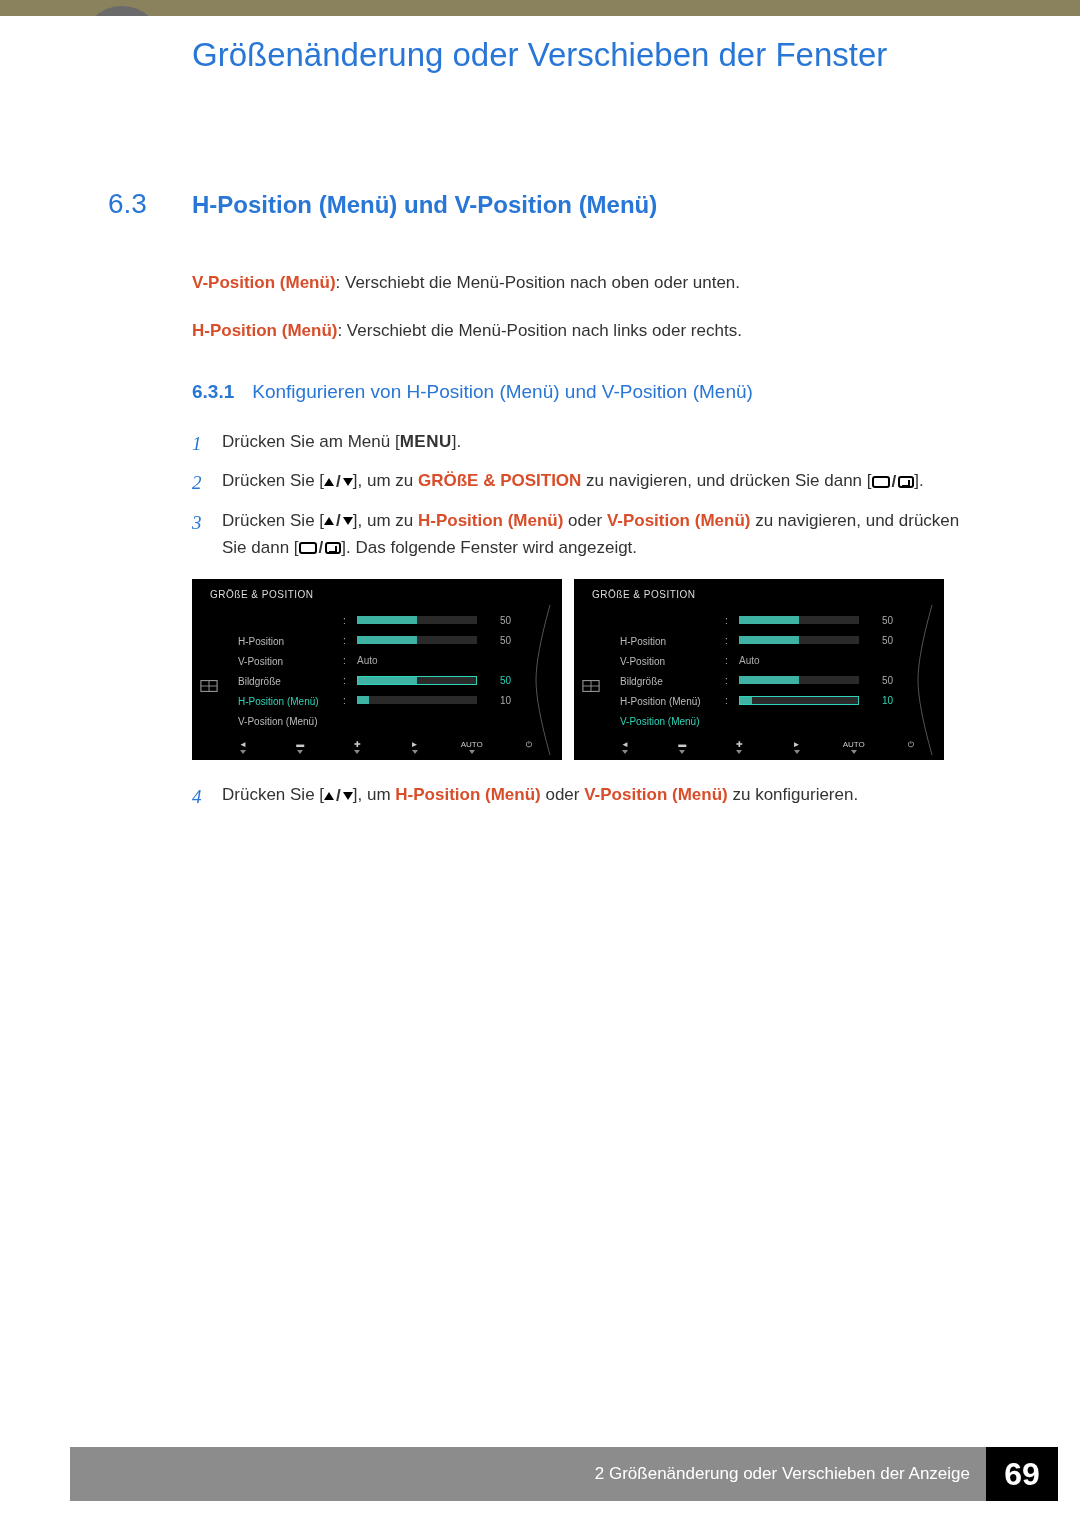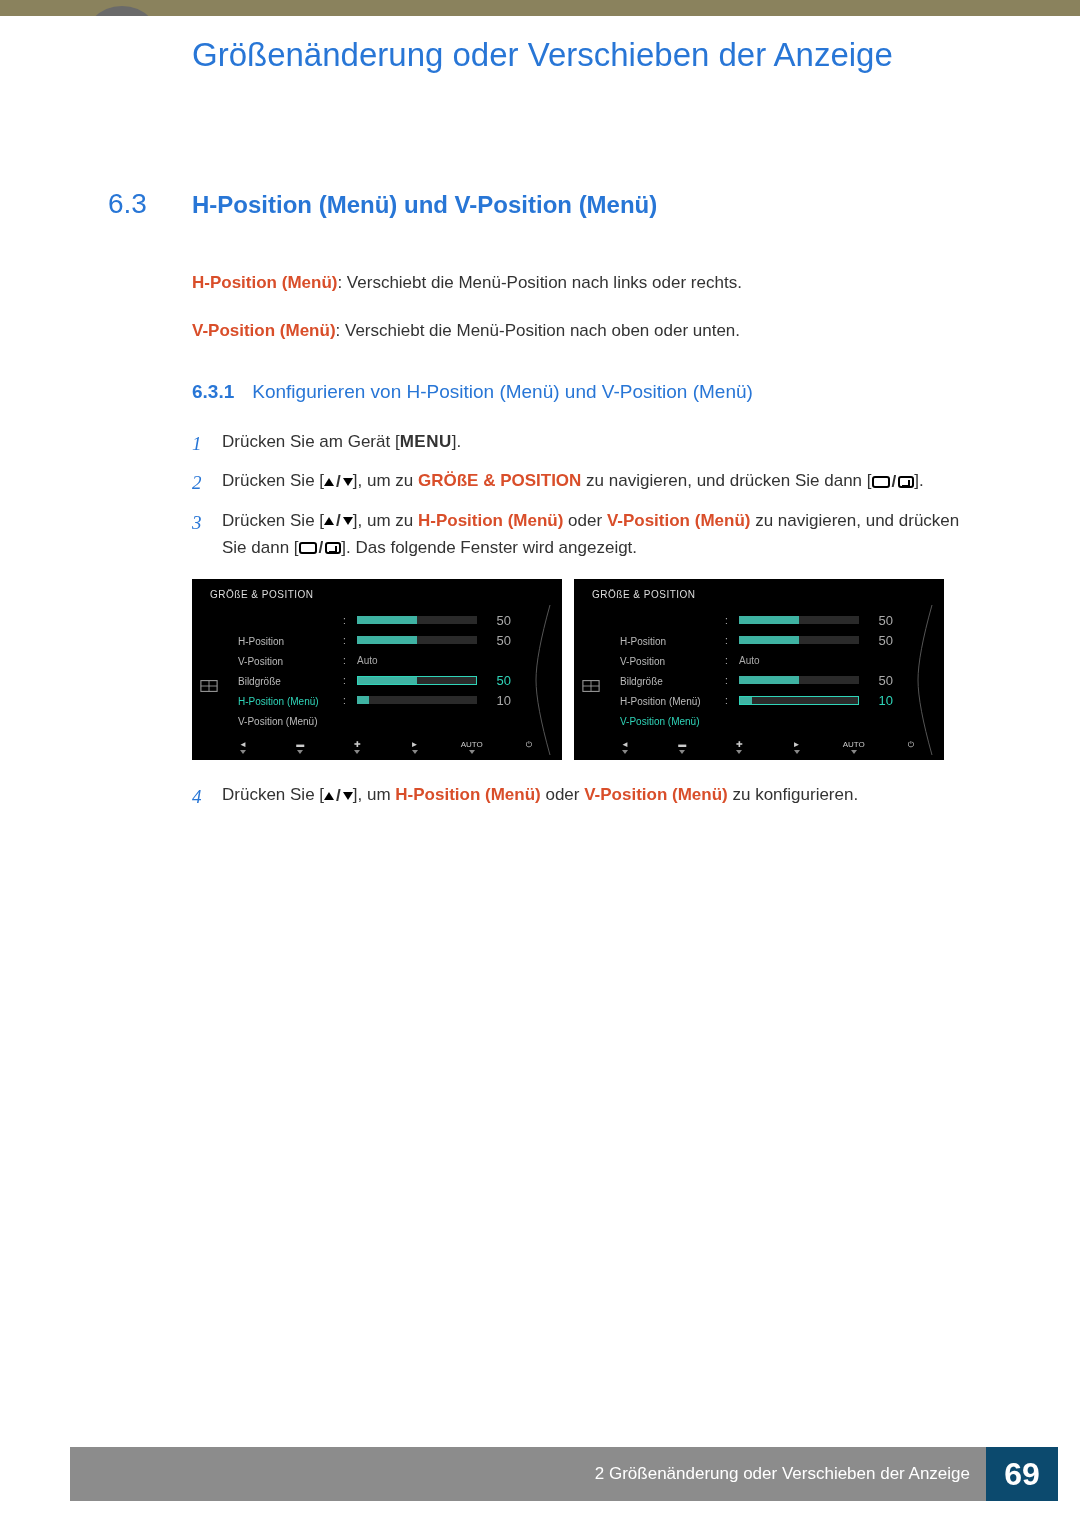--- a/index.html
+++ b/index.html
@@ -80,79 +80,79 @@
 
   .osd-wrap { display:flex; gap:12px; margin-left:84px; margin-top:18px; margin-bottom:22px; }
   .osd { width:370px; background:#000; padding:10px 12px 6px 12px; font-size:10px; color:#bbb; position:relative; }
   .osd-title { color:#ddd; font-size:10px; letter-spacing:0.5px; margin-bottom:10px; margin-left:6px; }
   .osd-row { display:flex; align-items:center; height:20px; padding-left:34px; }
   .osd-label { width:105px;margin-top:42px; }
   .osd-colon { width:14px; }
   .osd-bar-wrap { flex:1; display:flex; align-items:center; }
   .osd-bar { width:120px; height:8px; background:#2a2a2a; position:relative; }
   .osd-bar-fill { position:absolute; left:0; top:0; height:100%; background:#3fb3a3; }
-  .osd-val { width:30px; text-align:right; font-size:13px; color:#aaa; margin-left:4px; }
+  .osd-val { width:30px; text-align:right; font-size:10px; color:#aaa; margin-left:4px; }
   .osd-row.active .osd-label { color:#2fd4b8; }
   .osd-row.active .osd-bar { border:1px solid #2fd4b8; height:9px; }
   .osd-row.active .osd-val { color:#2fd4b8; }
   .osd-sideicons { position:absolute; left:8px; top:98px; width:20px; height:20px; }
   .osd-sideicons svg{ width:18px;height:18px; }
   .osd-bottom { display:flex; justify-content:space-between; align-items:center; margin-top:30px; padding:0 12px 0 30px; }
   .osd-bottom .bi { width:18px; height:14px; display:flex; flex-direction:column; align-items:center; gap:1px; color:#ccc; font-size:8px; }
   .osd-bottom .bi .dn{ width:0;height:0;border-left:3px solid transparent;border-right:3px solid transparent;border-top:4px solid #888;}
   .osd-curve { position:absolute; right:6px; top:26px; width:26px; height:150px; }
 
   .footer {
     position: absolute;
     bottom: 26px;
     left: 0;
     width: 100%;
     height: 54px;
     display:flex;
     align-items:stretch;
   }
   .footer-bar { flex:1; background:#8c8c8c; display:flex; align-items:center; justify-content:flex-end; padding-right:16px; color:#fff; font-size:17px; margin-left:70px; }
-  .footer-page { width:72px; background:#0c4a6e; color:#fff; display:flex; align-items:center; justify-content:center; font-size:32px; font-weight:bold; }
+  .footer-page { width:72px; background:#000000; color:#fff; display:flex; align-items:center; justify-content:center; font-size:32px; font-weight:bold; }
   .footer-right-pad { width:22px; }
 </style>
 </head>
 <body>
 
 <div class="top-bar"></div>
 <div class="corner-circle"></div>
 <div class="header-mask"></div>
 
-<h1 class="chapter-title">Größenänderung oder Verschieben der Anzeige</h1>
+<h1 class="chapter-title">Größenänderung oder Verschieben der Fenster</h1>
 
 <div class="content">
   <div class="sec-row">
     <div class="sec-num">6.3</div>
     <div class="sec-title">H-Position (Menü) und V-Position (Menü)</div>
   </div>
 
   <div class="body-text">
     <p>
-      <span class="term-h">H-Position (Menü)</span><span>: Verschiebt die Menü-Position nach links oder rechts.</span>
+      <span class="term-v">V-Position (Menü)</span><span>: Verschiebt die Menü-Position nach oben oder unten.</span>
     </p>
     <p>
-      <span class="term-v">V-Position (Menü)</span><span>: Verschiebt die Menü-Position nach oben oder unten.</span>
+      <span class="term-h">H-Position (Menü)</span><span>: Verschiebt die Menü-Position nach links oder rechts.</span>
     </p>
   </div>
 
   <div class="subsec-row">
     <div class="subsec-num">6.3.1</div>
     <div class="subsec-title">Konfigurieren von H-Position (Menü) und V-Position (Menü)</div>
   </div>
 
   <div class="steps">
 
     <div class="step">
       <div class="snum">1</div>
       <div class="txt">
-        <span>Drücken Sie am Gerät [</span><span class="menu-label">MENU</span><span>].</span>
+        <span>Drücken Sie am Menü [</span><span class="menu-label">MENU</span><span>].</span>
       </div>
     </div>
 
     <div class="step">
       <div class="snum">2</div>
       <div class="txt">
         <span>Drücken Sie [</span><span class="nav-icons">
             <span class="tri-up"></span>
             <span style="font-weight:bold">/</span>
             <span class="tri-dn"></span>

